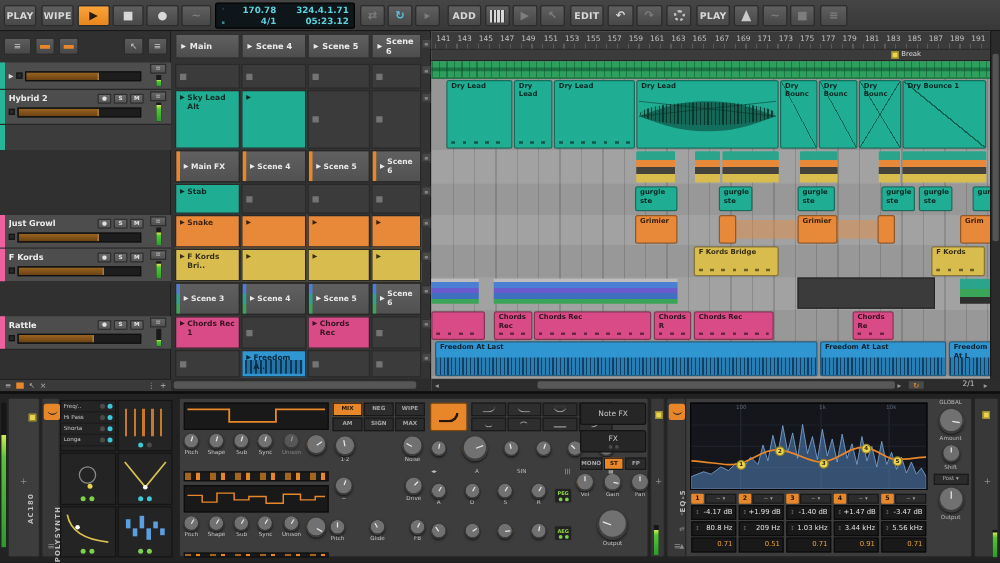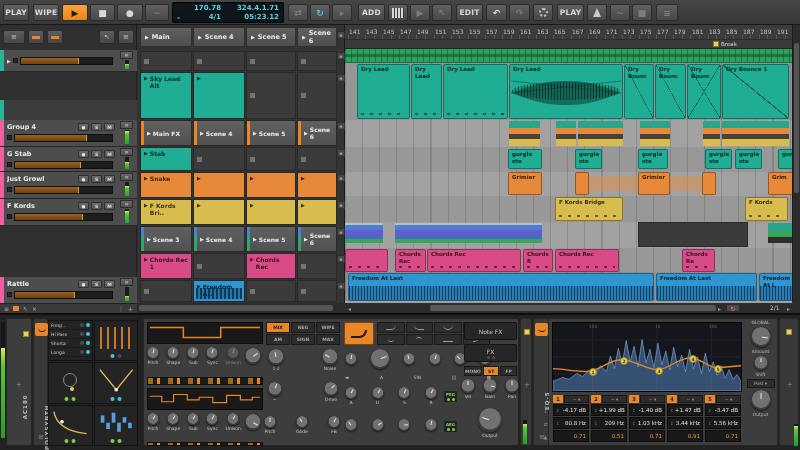--- a/index.html
+++ b/index.html
@@ -256,71 +256,49 @@
           </div>
         </div>
         <div class="side">
           <span class="mini-menu">≡</span>
           <div class="meter">
             <span class="meter-fill" style="height: 60%;"></span>
           </div>
         </div>
       </div>
 
-
-      <div class="track spacer" style="top: 100px; height: 20px;">
+      <div class="track" style="top: 72px; height: 28px;">
         <span class="stripe" style="background: rgb(38, 181, 150);"></span>
-
-      </div>
-
-      <div class="track" style="top: 120px; height: 27px;">
-        <span class="stripe" style="background: rgb(240, 96, 158);"></span>
         <div class="name-row">
-          <span class="tname">Group 4</span>
+          <span class="tname">Hybrid 2</span>
           <span class="tsm">●</span>
           <span class="tsm">S</span>
           <span class="tsm">M</span>
         </div>
         <div class="fader-row">
 
           <span class="fpan"></span>
           <div class="fader">
-            <span class="fader-fill" style="width: 74%;"></span>
+            <span class="fader-fill" style="width: 66%;"></span>
           </div>
         </div>
         <div class="side">
           <span class="mini-menu">≡</span>
           <div class="meter">
-            <span class="meter-fill" style="height: 90%;"></span>
+            <span class="meter-fill" style="height: 85%;"></span>
           </div>
         </div>
       </div>
 
-      <div class="track" style="top: 147px; height: 25px;">
-        <span class="stripe" style="background: rgb(240, 96, 158);"></span>
-        <div class="name-row">
-          <span class="tname">G Stab</span>
-          <span class="tsm">●</span>
-          <span class="tsm">S</span>
-          <span class="tsm">M</span>
-        </div>
-        <div class="fader-row">
-
-          <span class="fpan"></span>
-          <div class="fader">
-            <span class="fader-fill" style="width: 68%;"></span>
-          </div>
-        </div>
-        <div class="side">
-          <span class="mini-menu">≡</span>
-          <div class="meter">
-            <span class="meter-fill" style="height: 58%;"></span>
-          </div>
-        </div>
-      </div>
+      <div class="track spacer" style="top: 100px; height: 20px;">
+        <span class="stripe" style="background: rgb(38, 181, 150);"></span>
+
+      </div>
+
+
 
       <div class="track" style="top: 172px; height: 27px; padding-left: 40px;">
         <span class="stripe" style="background: rgb(240, 96, 158);"></span>
         <div class="name-row">
           <span class="tname">Just Growl</span>
           <span class="tsm">●</span>
           <span class="tsm">S</span>
           <span class="tsm">M</span>
         </div>
         <div class="fader-row">
@@ -355,21 +333,21 @@
         </div>
         <div class="side">
           <span class="mini-menu">≡</span>
           <div class="meter">
             <span class="meter-fill" style="height: 88%;"></span>
           </div>
         </div>
       </div>
 
 
-      <div class="track" style="top: 253px; height: 27px; margin-top: 24px;">
+      <div class="track" style="top: 253px; height: 27px;">
         <span class="stripe" style="background: rgb(240, 96, 158);"></span>
         <div class="name-row">
           <span class="tname">Rattle</span>
           <span class="tsm">●</span>
           <span class="tsm">S</span>
           <span class="tsm">M</span>
         </div>
         <div class="fader-row">
 
           <span class="fpan"></span>

